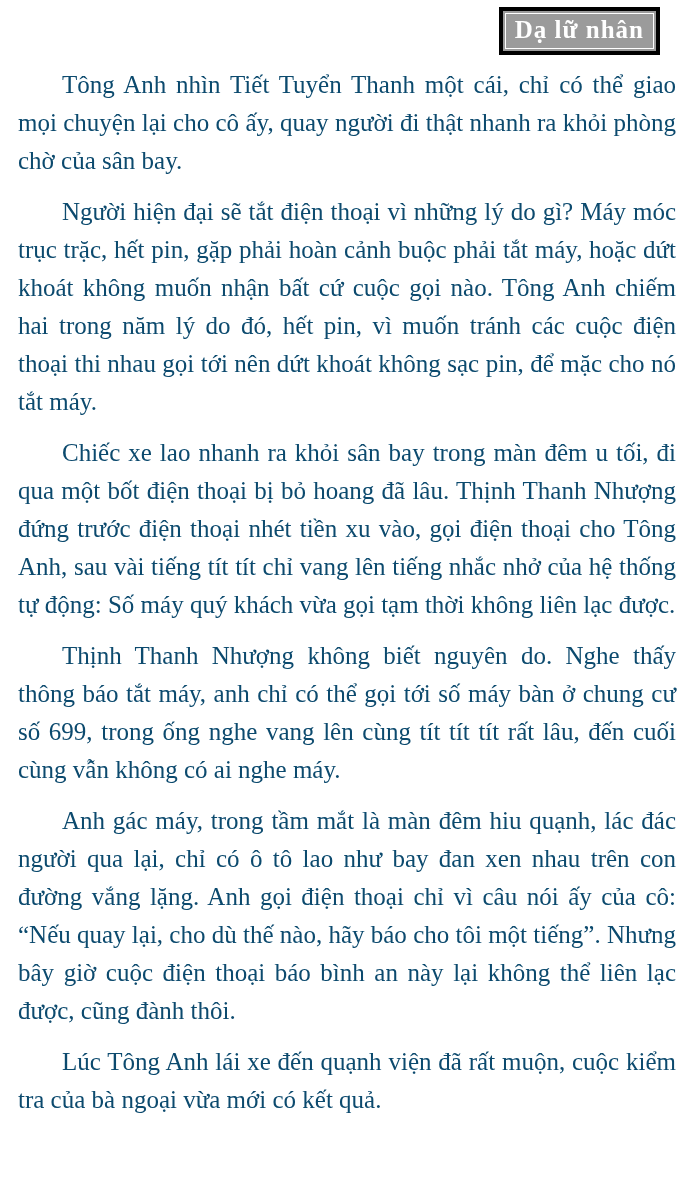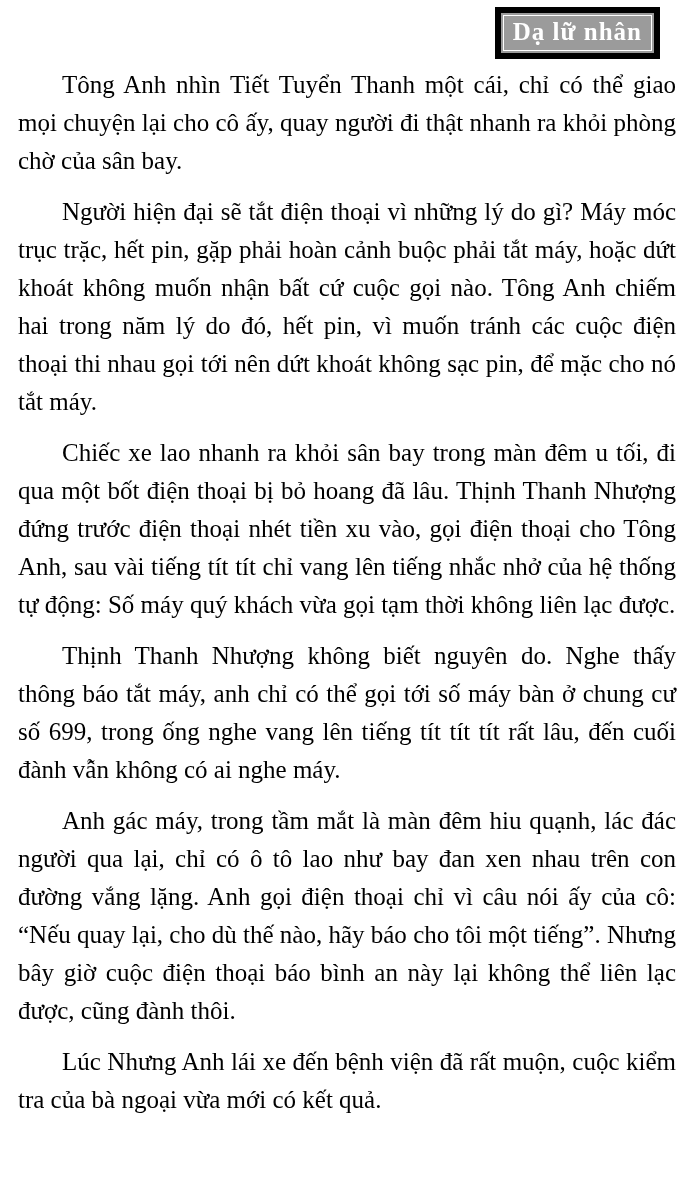--- a/index.html
+++ b/index.html
@@ -14,21 +14,21 @@
     background: #ffffff;
     overflow: hidden;
     font-family: "Liberation Serif", serif;
   }
   
   .badge {
     position: absolute;
     top: 7px;
     right: 34px;
     background: #9b9b9b;
-    border: 6px solid #000000;
+    border: 4px solid #000000;
     padding: 2px;
     box-sizing: border-box;
   }
   .badge-inner {
     border: 1px solid #ffffff;
     padding: 1px 9px 3px 9px;
     color: #ffffff;
     font-family: "Liberation Serif", serif;
     font-weight: bold;
     font-size: 25px;
@@ -42,21 +42,21 @@
     top: 66px;
     left: 18px;
     right: 18px;
   }
   .text-block p {
     margin: 0 0 13px 0;
     text-indent: 44px;
     text-align: justify;
     font-size: 25px;
     line-height: 38px;
-    color: #000000;
+    color: #0c4a6e;
     font-family: "Liberation Serif", serif;
   }
   
   .page-number {
     position: absolute;
     top: 1217px;
     right: 34px;
     font-size: 22px;
     line-height: 28px;
     color: #232323;
@@ -69,20 +69,20 @@
 <div class="page">
 
   <div class="badge">
     <div class="badge-inner">Dạ lữ nhân</div>
   </div>
 
   <div class="text-block">
       <p>Tông Anh nhìn Tiết Tuyển Thanh một cái, chỉ có thể giao mọi chuyện lại cho cô ấy, quay người đi thật nhanh ra khỏi phòng chờ của sân bay.</p>
       <p>Người hiện đại sẽ tắt điện thoại vì những lý do gì? Máy móc trục trặc, hết pin, gặp phải hoàn cảnh buộc phải tắt máy, hoặc dứt khoát không muốn nhận bất cứ cuộc gọi nào. Tông Anh chiếm hai trong năm lý do đó, hết pin, vì muốn tránh các cuộc điện thoại thi nhau gọi tới nên dứt khoát không sạc pin, để mặc cho nó tắt máy.</p>
       <p>Chiếc xe lao nhanh ra khỏi sân bay trong màn đêm u tối, đi qua một bốt điện thoại bị bỏ hoang đã lâu. Thịnh Thanh Nhượng đứng trước điện thoại nhét tiền xu vào, gọi điện thoại cho Tông Anh, sau vài tiếng tít tít chỉ vang lên tiếng nhắc nhở của hệ thống tự động: Số máy quý khách vừa gọi tạm thời không liên lạc được.</p>
-      <p>Thịnh Thanh Nhượng không biết nguyên do. Nghe thấy thông báo tắt máy, anh chỉ có thể gọi tới số máy bàn ở chung cư số 699, trong ống nghe vang lên tiếng tít tít tít rất lâu, đến cuối đành vẫn không có ai nghe máy.</p>
+      <p>Thịnh Thanh Nhượng không biết nguyên do. Nghe thấy thông báo tắt máy, anh chỉ có thể gọi tới số máy bàn ở chung cư số 699, trong ống nghe vang lên cùng tít tít tít rất lâu, đến cuối cùng vẫn không có ai nghe máy.</p>
       <p>Anh gác máy, trong tầm mắt là màn đêm hiu quạnh, lác đác người qua lại, chỉ có ô tô lao như bay đan xen nhau trên con đường vắng lặng. Anh gọi điện thoại chỉ vì câu nói ấy của cô: “Nếu quay lại, cho dù thế nào, hãy báo cho tôi một tiếng”. Nhưng bây giờ cuộc điện thoại báo bình an này lại không thể liên lạc được, cũng đành thôi.</p>
-      <p>Lúc Nhưng Anh lái xe đến bệnh viện đã rất muộn, cuộc kiểm tra của bà ngoại vừa mới có kết quả.</p>
+      <p>Lúc Tông Anh lái xe đến quạnh viện đã rất muộn, cuộc kiểm tra của bà ngoại vừa mới có kết quả.</p>
     </div>
 
   <div class="page-number">411</div>
 
 </div>
 
 </body></html>

